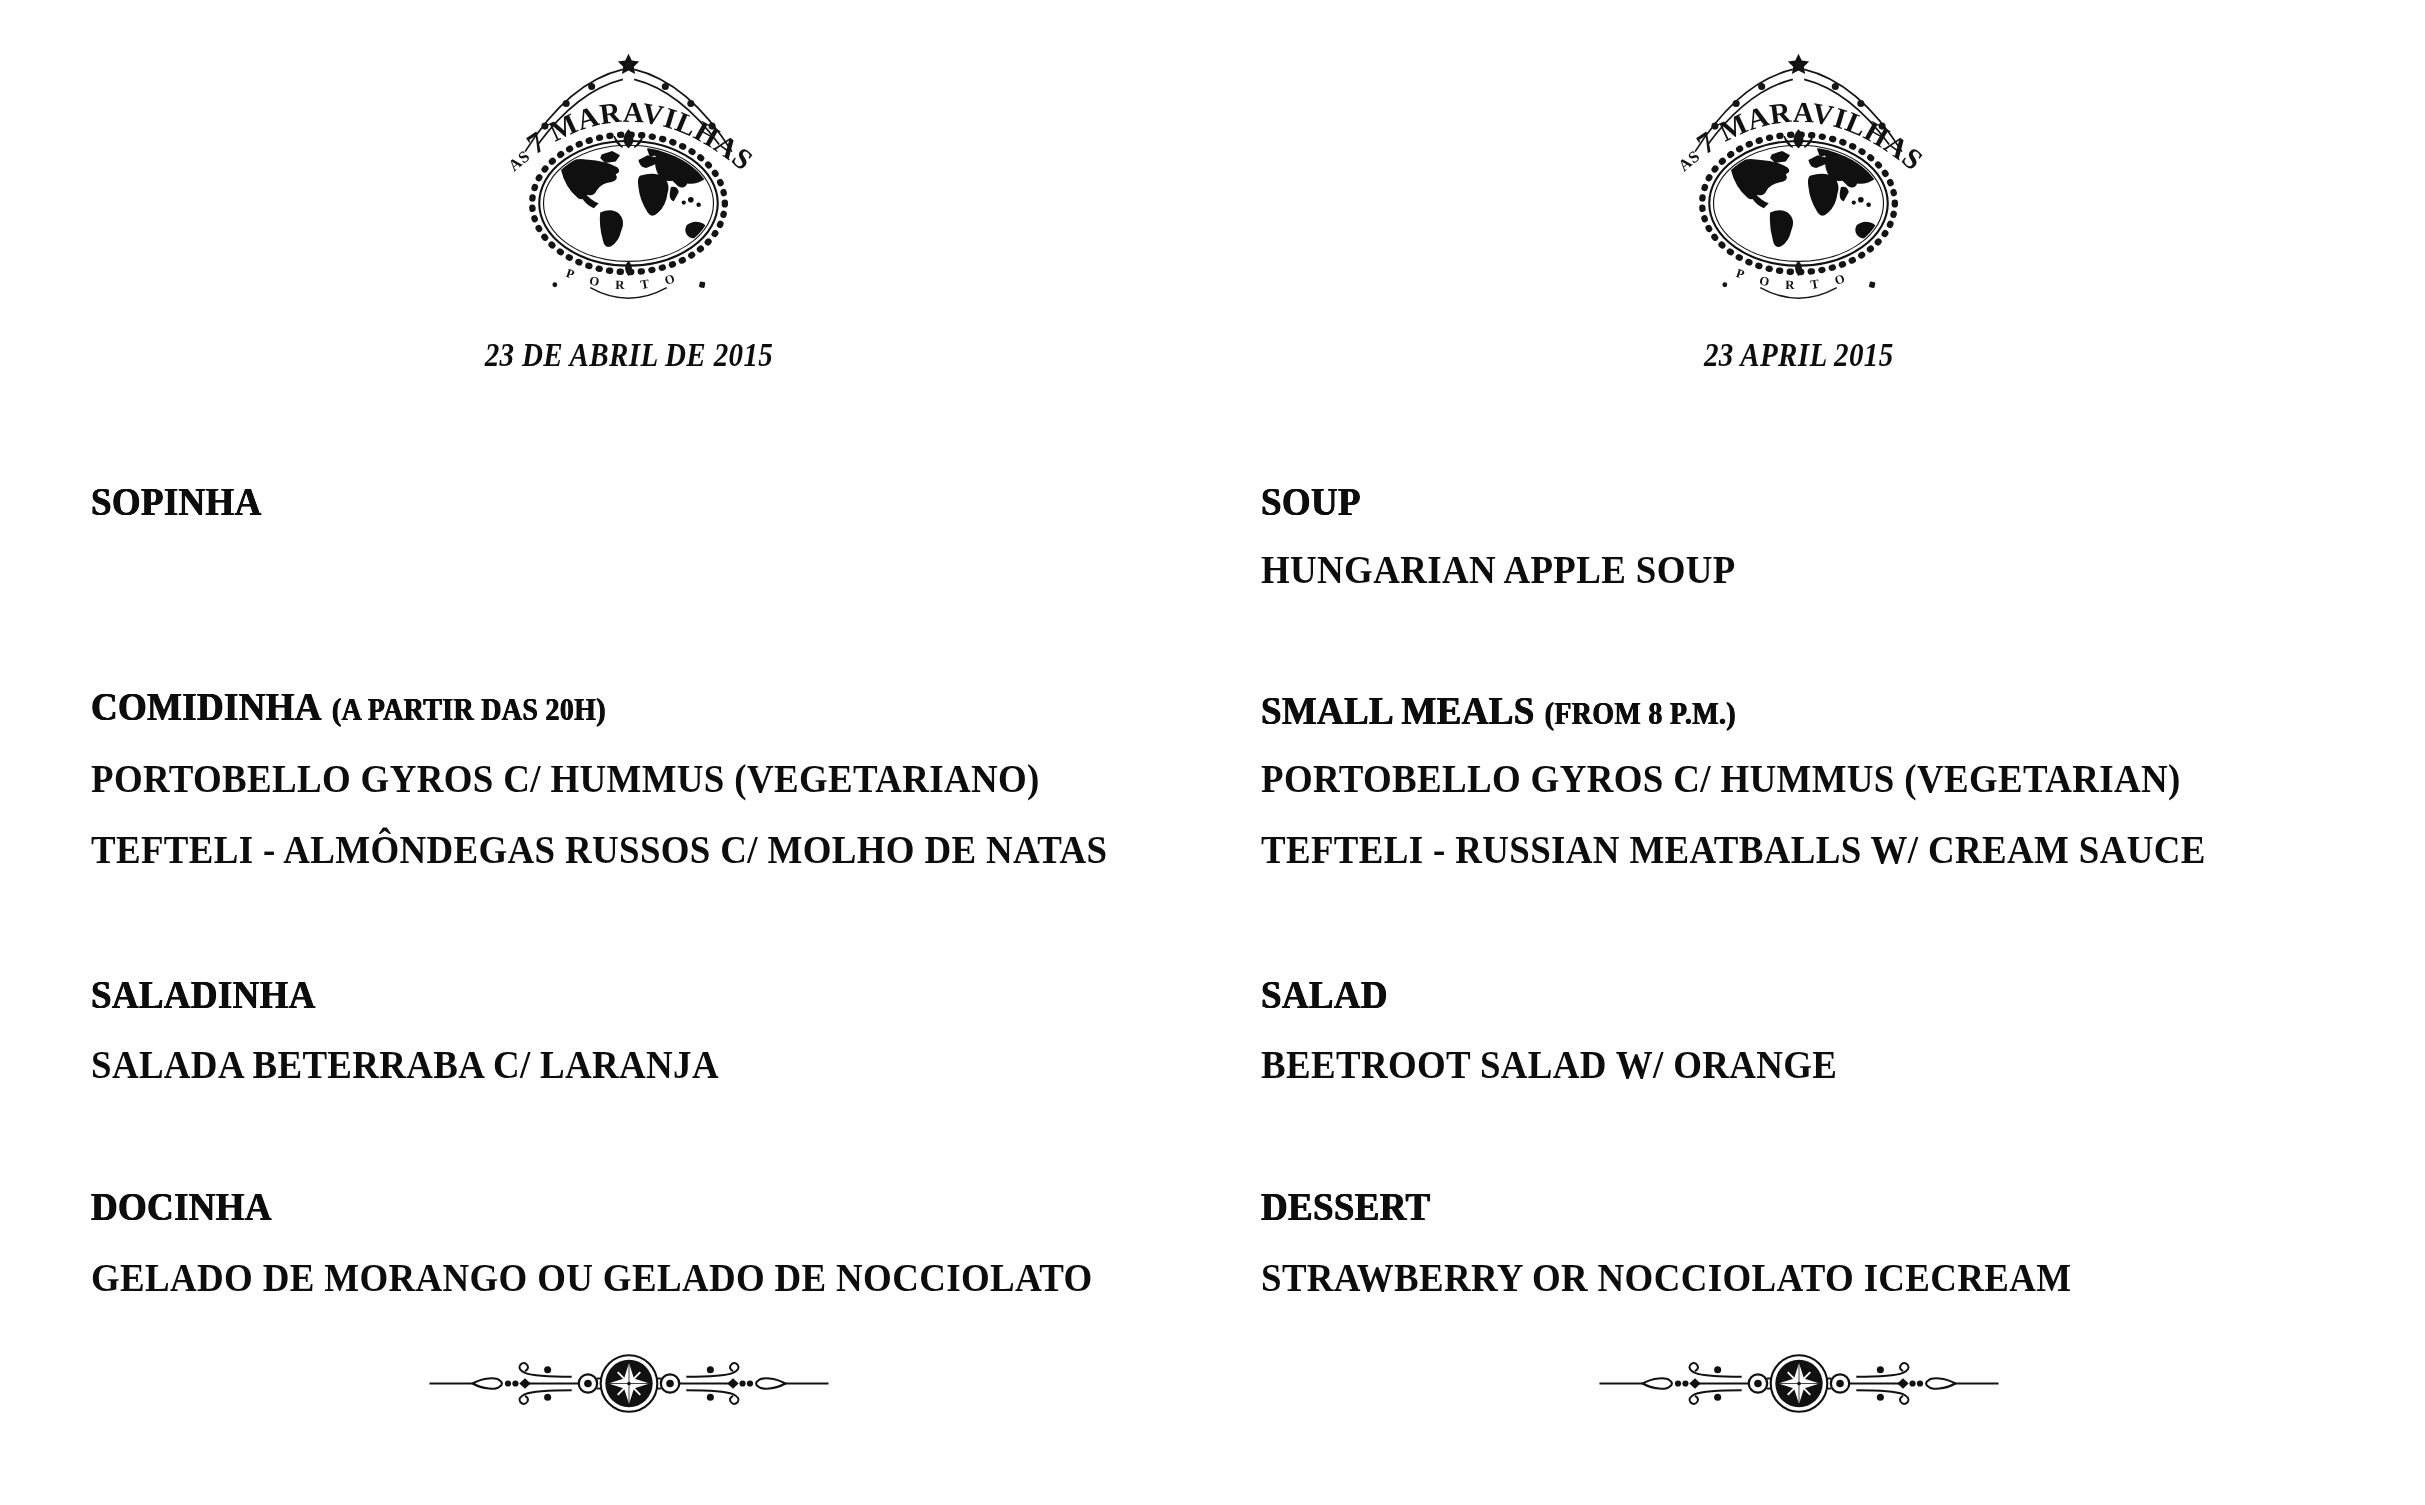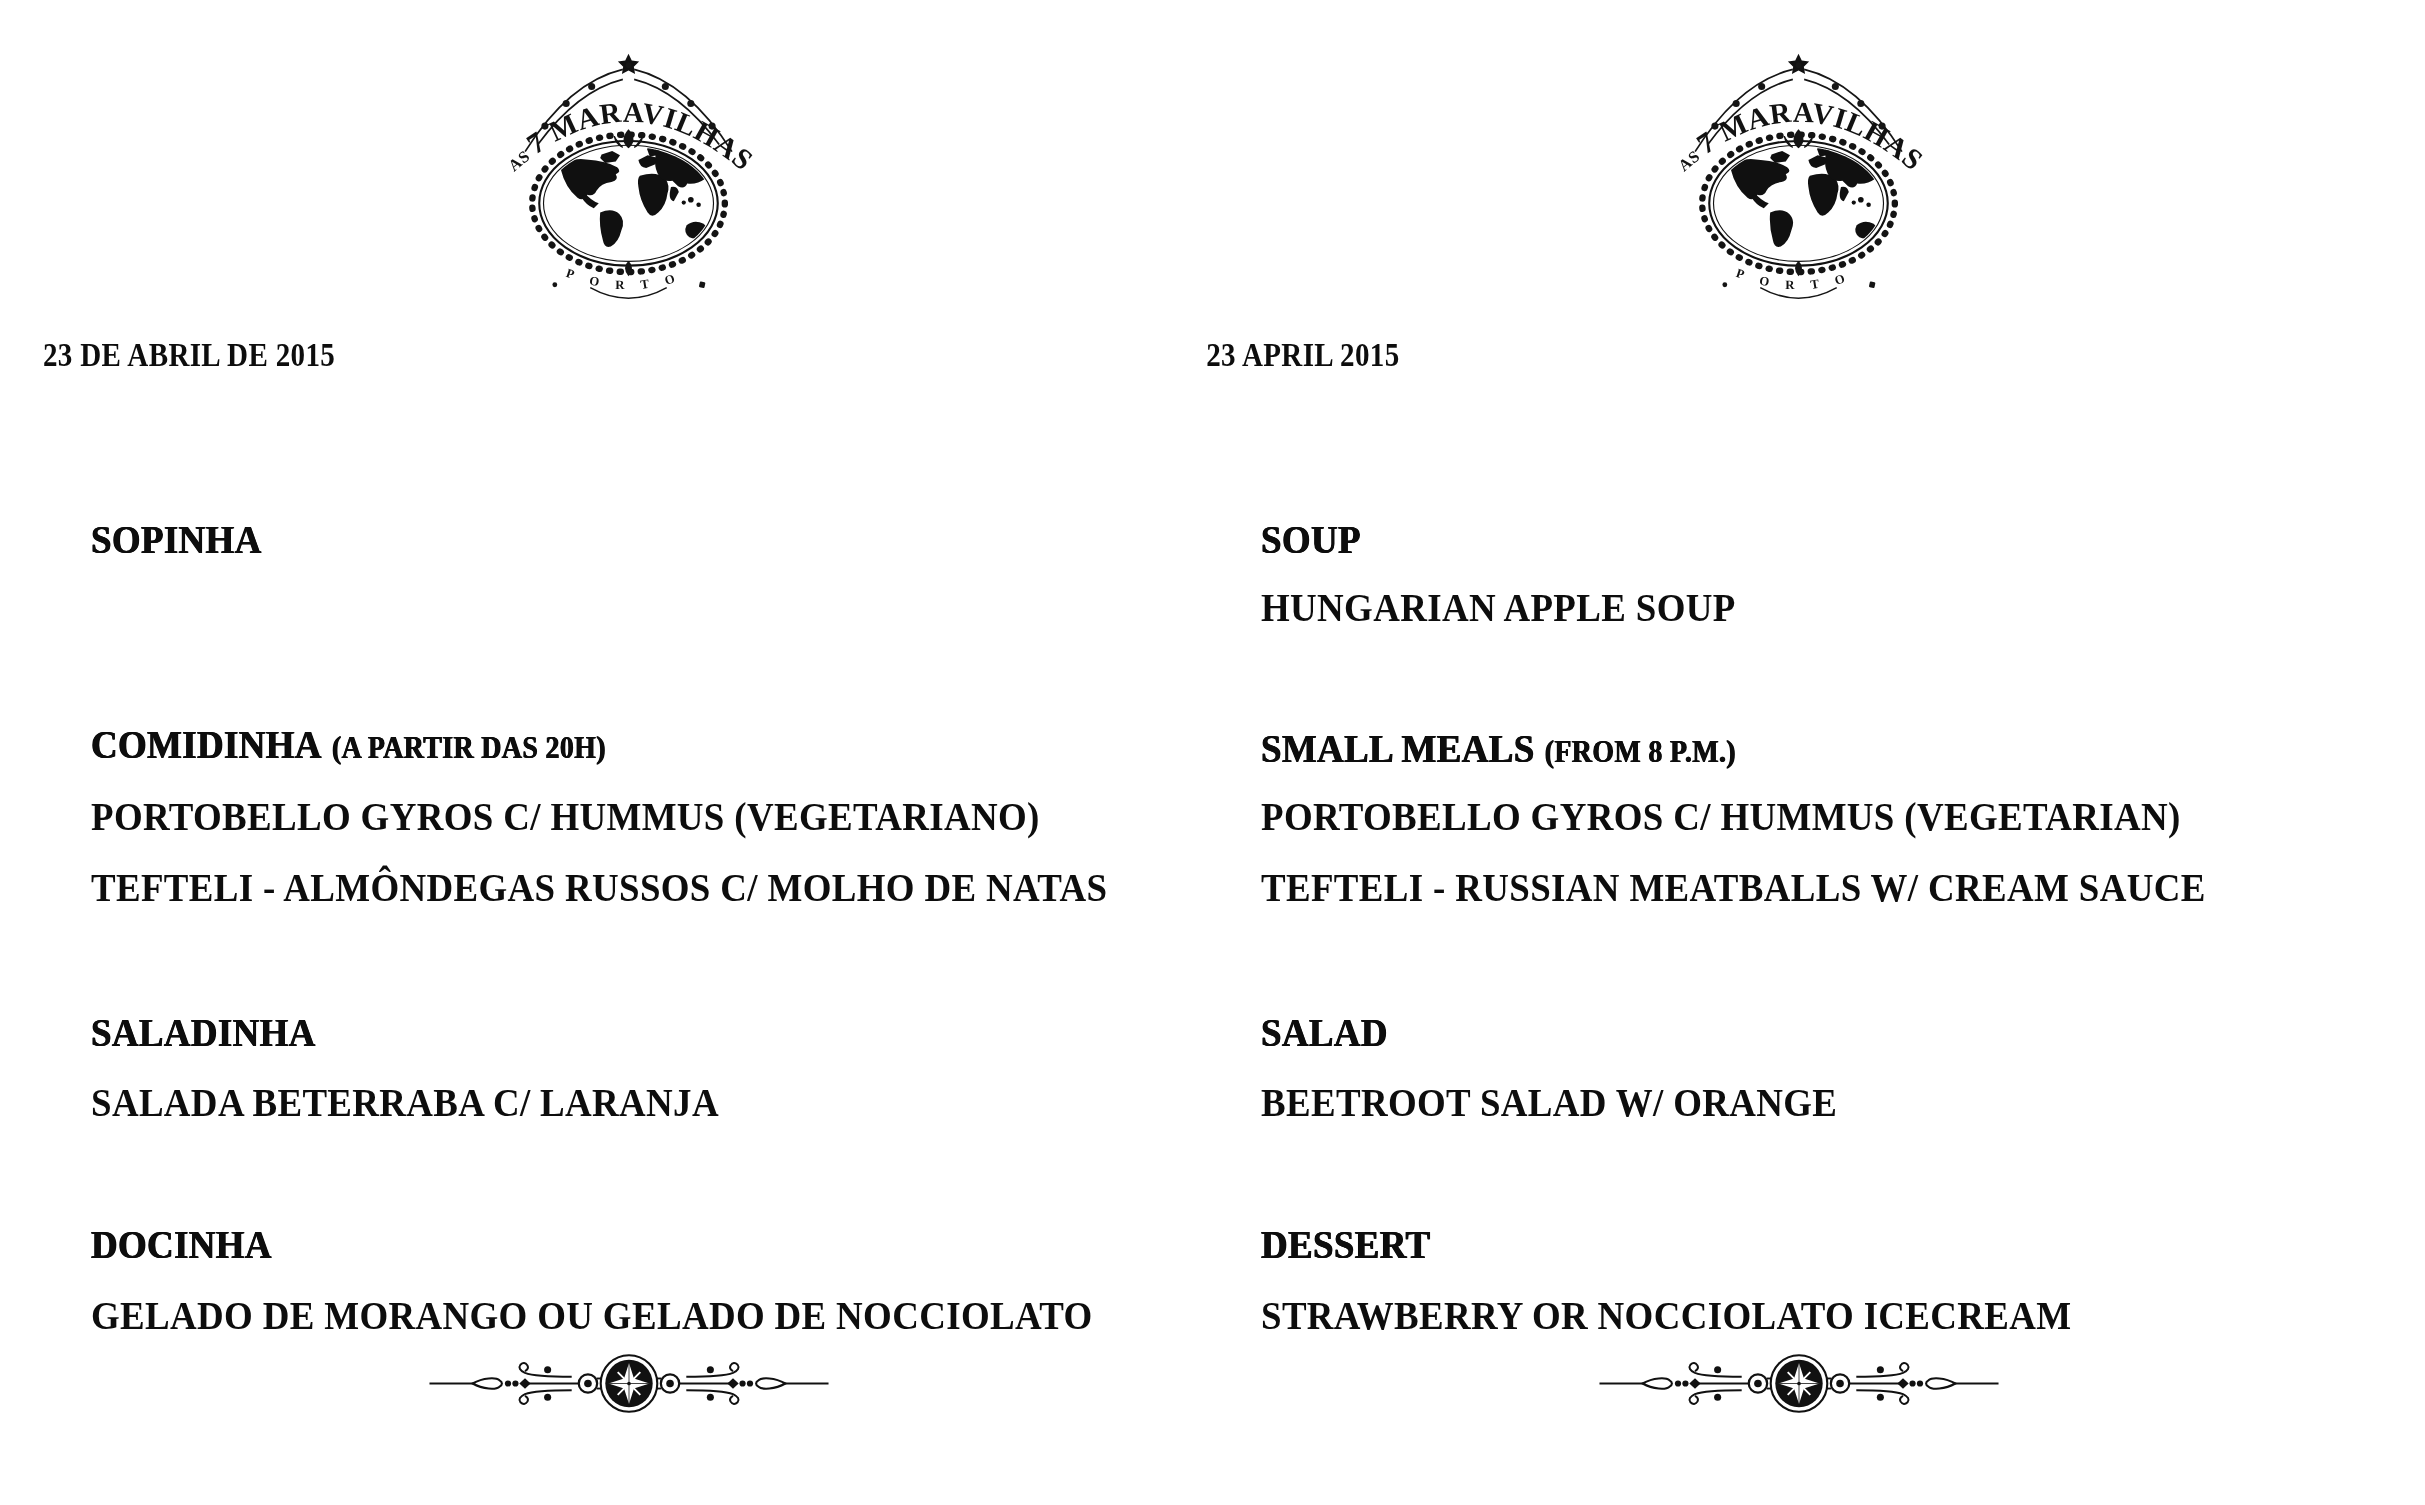--- a/index.html
+++ b/index.html
@@ -3,26 +3,26 @@
 <meta charset="utf-8">
 <style>
   html,body{margin:0;padding:0;background:#fff;}
   body{width:2426px;height:1506px;overflow:hidden;position:relative;
        font-family:"Liberation Serif","DejaVu Serif",serif;color:#0d0d0d;}
   .page{position:absolute;inset:0;background:#fff;}
   .col{position:absolute;top:0;width:1212px;height:1506px;}
   .col-left{left:0;}
   .col-right{left:1170px;}
   .logo{position:absolute;left:501px;top:51px;width:255px;height:255px;}
-  .date{position:absolute;left:23px;top:335px;width:1212px;text-align:left;
-        font-size:33px;line-height:40px;font-weight:bold;}
+  .date{position:absolute;left:23px;top:335px;width:1212px;text-align:center;
+        font-size:33px;line-height:40px;font-weight:bold;font-style:italic;}
   .date .slab{transform:scaleX(.88);transform-origin:50% 50%;}
   .slab{display:inline-block;white-space:nowrap;transform:scaleX(.9);
         transform-origin:0 50%;font-weight:bold;letter-spacing:0.4px;}
-  .row{position:absolute;left:91px;height:45px;line-height:45px;font-size:41px;margin-top:38px;}
+  .row{position:absolute;left:91px;height:45px;line-height:45px;font-size:41px;}
   .row.hd .slab{text-shadow:0.5px 0 currentColor,-0.5px 0 currentColor;}
   .sub{font-size:31px;margin-left:11.3px;}
   .orn{position:absolute;left:425px;top:1346px;width:408px;height:75px;}
   svg text{font-family:"Liberation Serif","DejaVu Serif",serif;}
 </style>
 </head>
 <body>
 
 <svg width="0" height="0" style="position:absolute">
   <defs>

